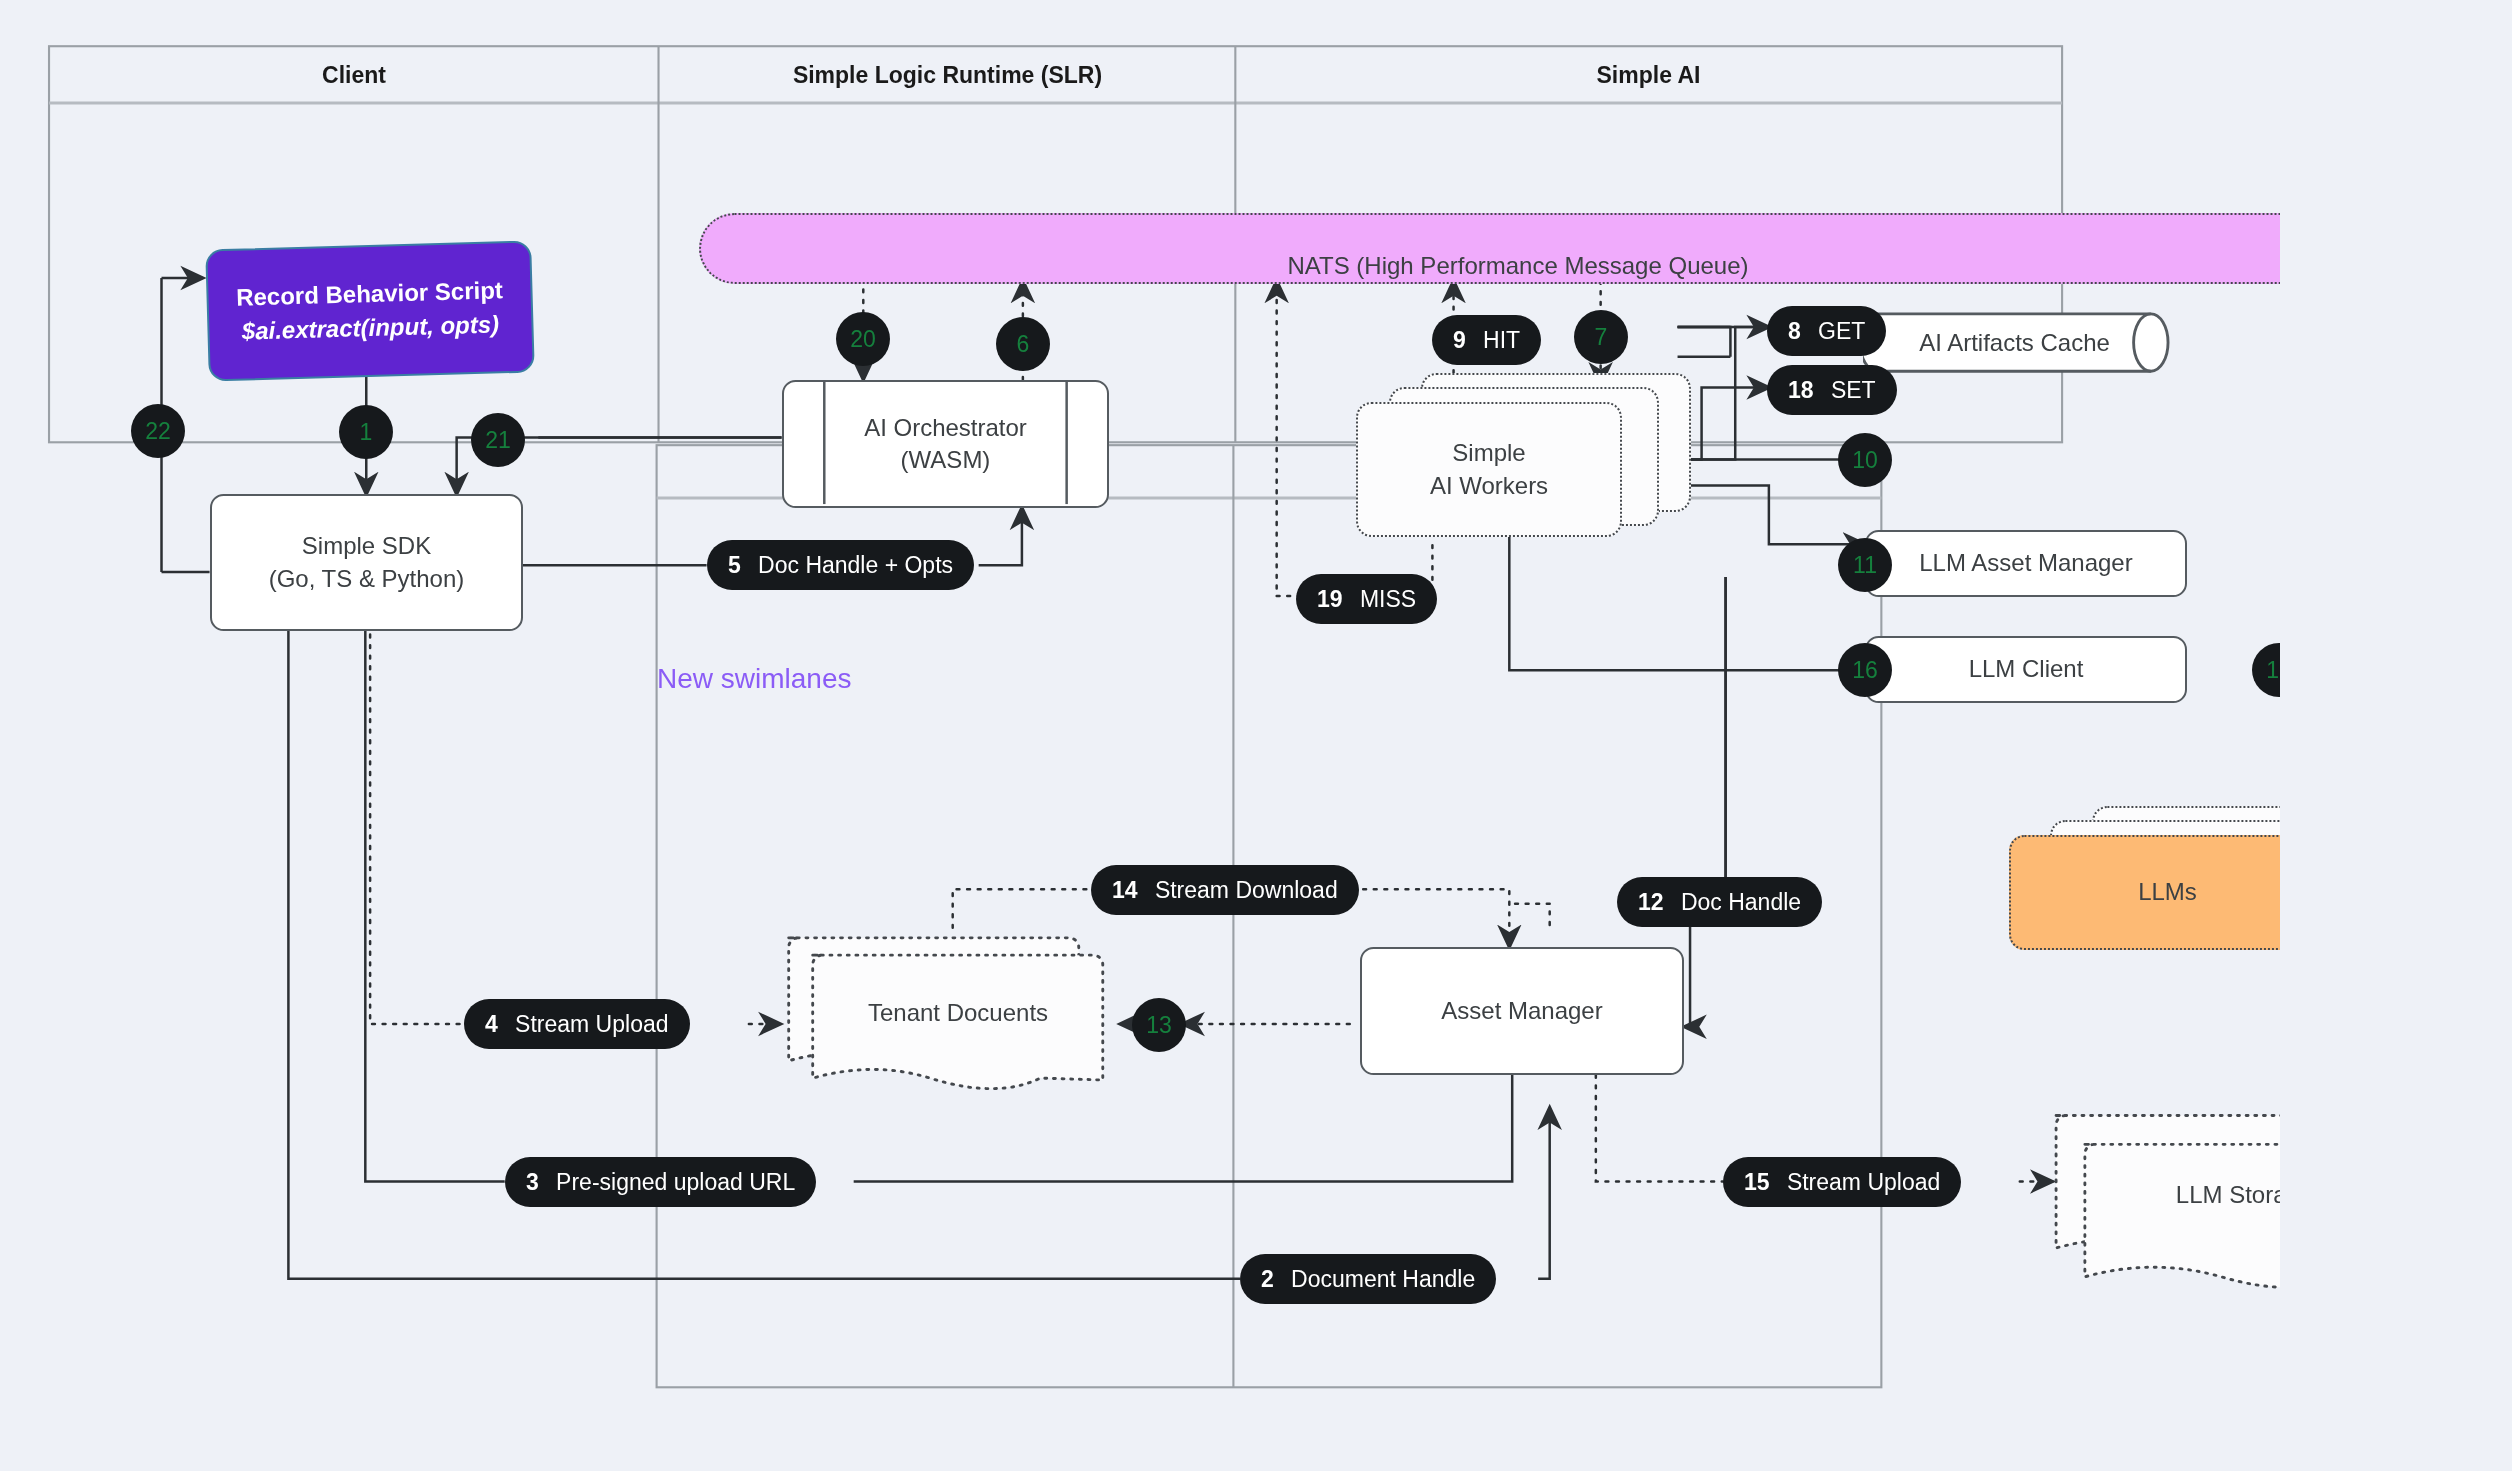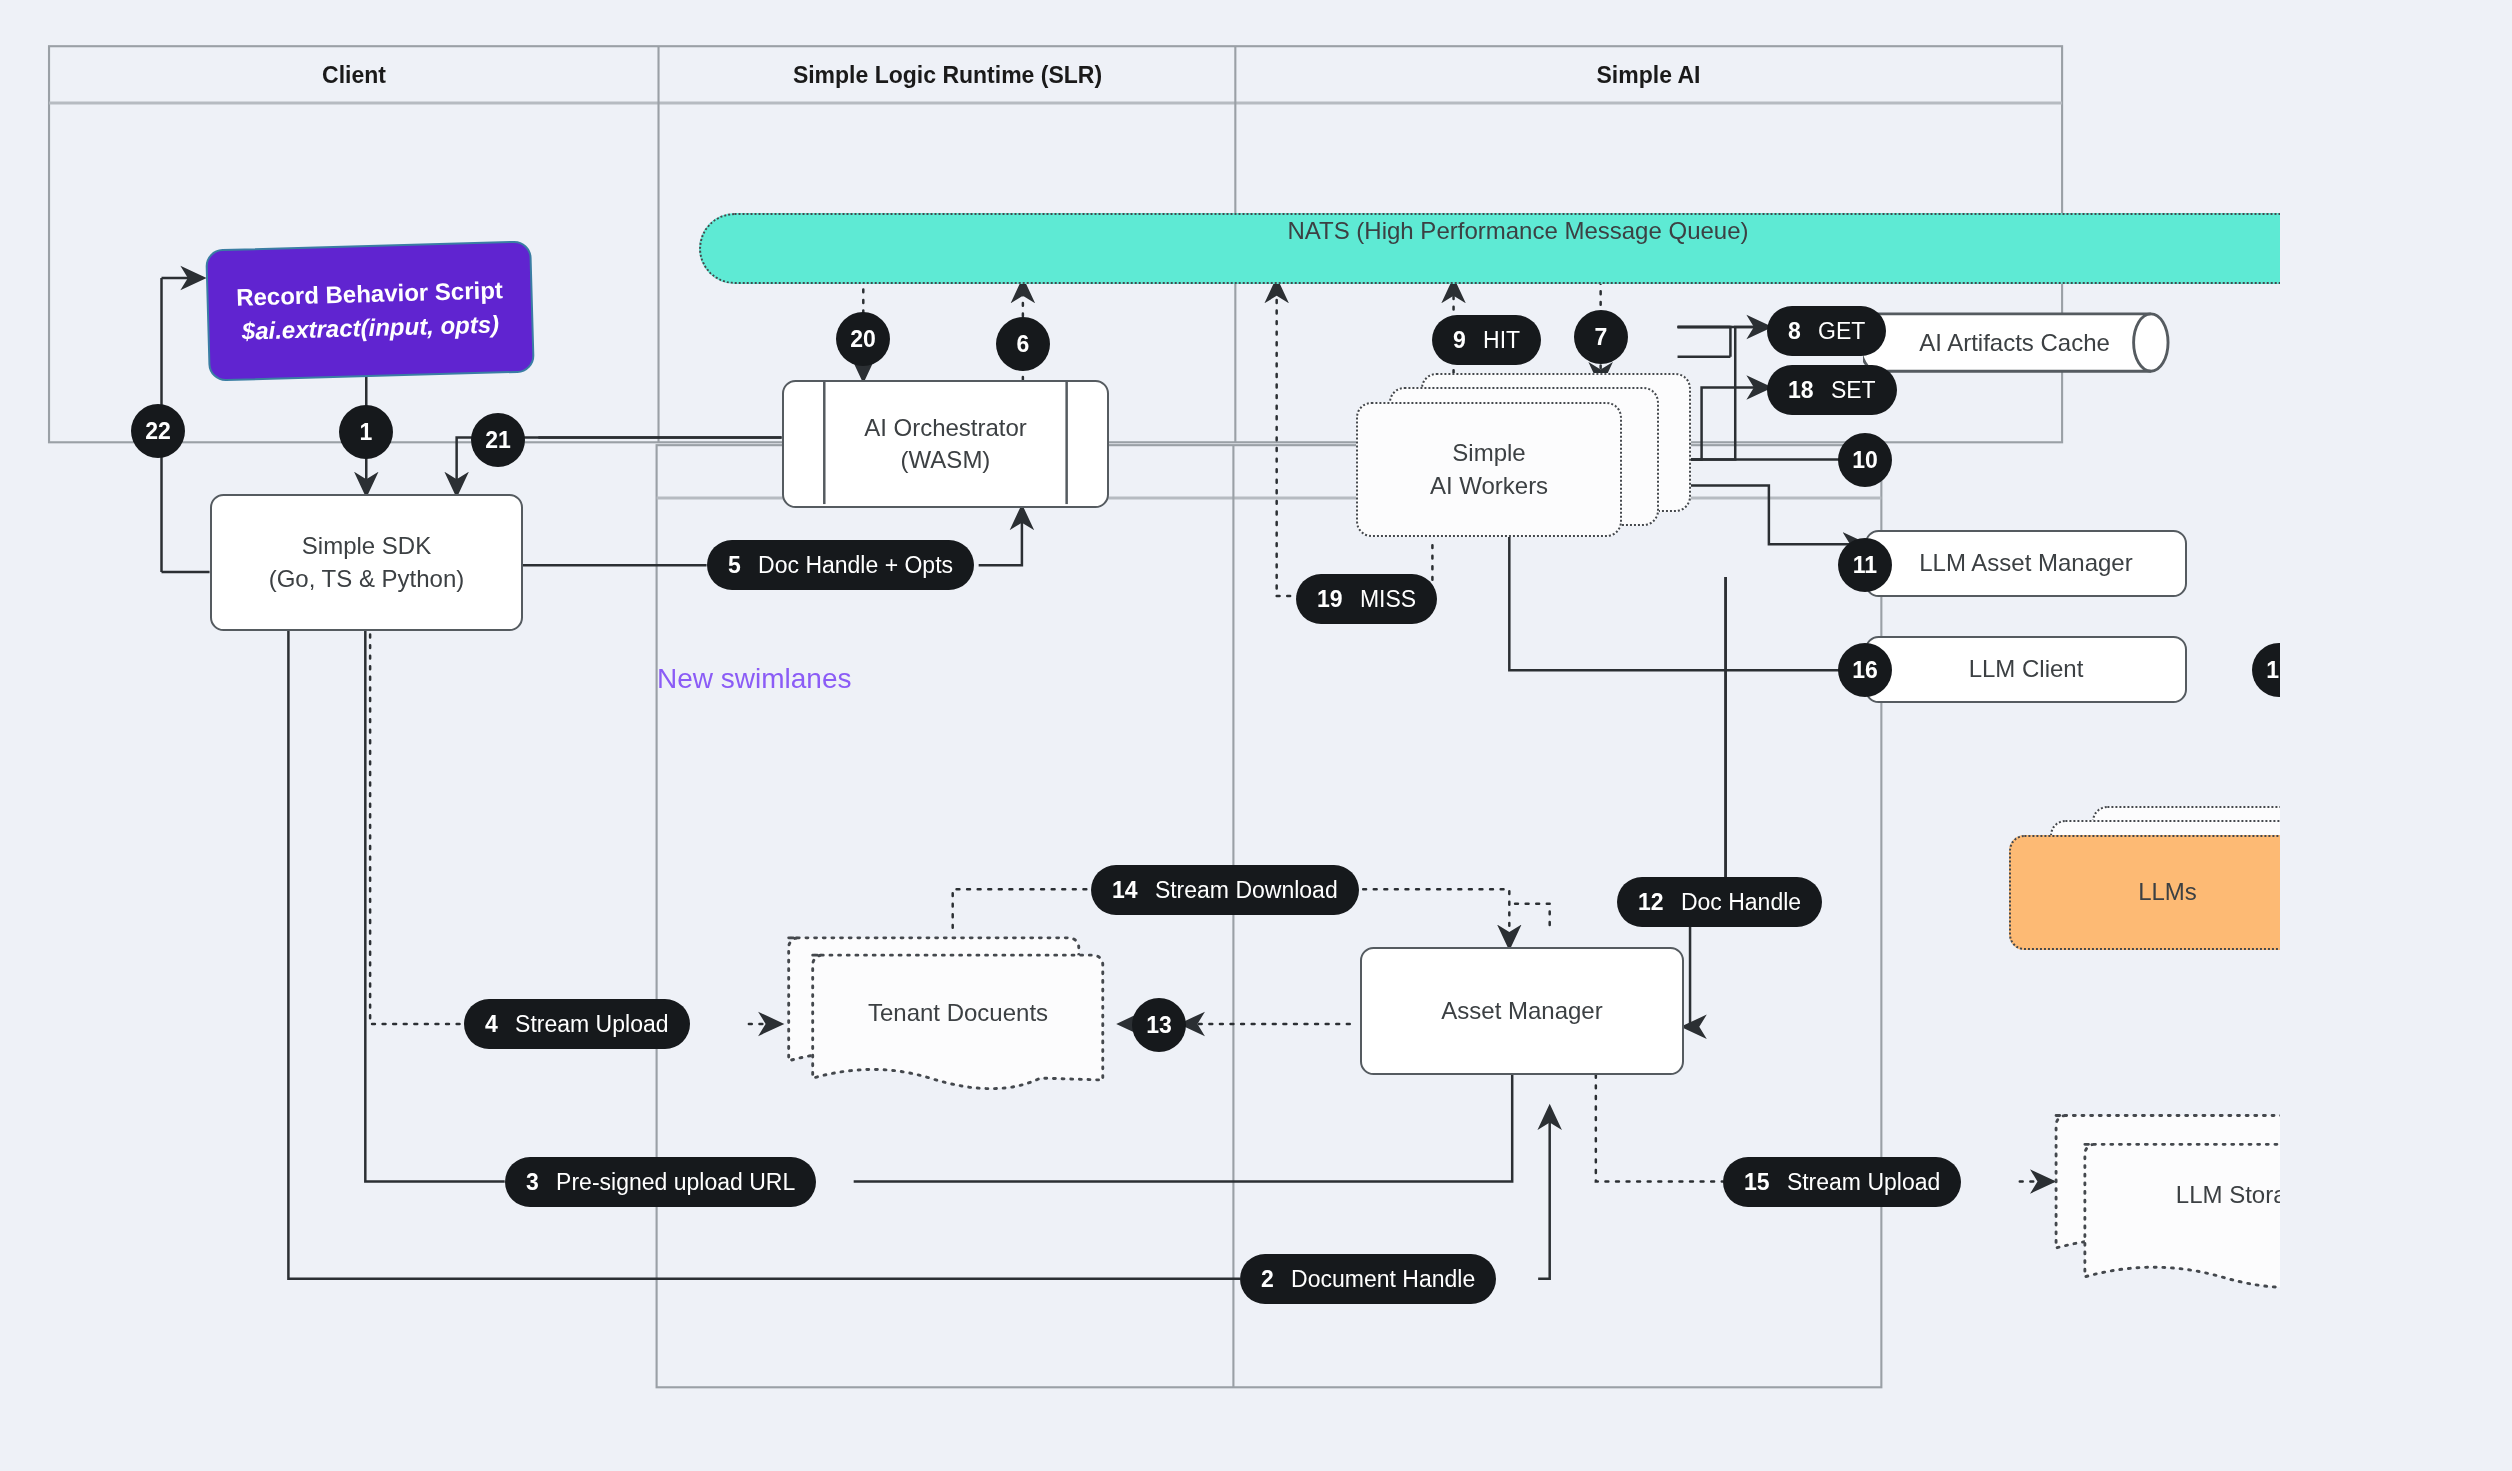--- a/index.html
+++ b/index.html
@@ -2,37 +2,37 @@
 <html><head>
 <meta charset="utf-8">
 <style>
   html,body{margin:0;padding:0;background:#eef1f7;}
   body{font-family:"Liberation Sans",sans-serif;}
   #stage{position:relative;width:2280px;height:1471px;background:#eef1f7;overflow:hidden;}
   svg.layer{position:absolute;left:0;top:0;width:2512px;height:1471px;overflow:visible;}
   .node{position:absolute;box-sizing:border-box;display:flex;align-items:center;justify-content:center;text-align:center;}
   .nlabel{font-size:24px;color:#3c4043;line-height:1.35;white-space:pre-line;}
   .lane-title{position:absolute;font-size:23px;font-weight:bold;color:#1a1a1a;text-align:center;}
-  .badge-num{position:absolute;border-radius:50%;background:#16191c;color:#ffffff;
-      display:flex;align-items:center;justify-content:center;font-size:23px;font-weight:700;}
+  .badge-num{position:absolute;border-radius:50%;background:#16191c;color:#15803d;
+      display:flex;align-items:center;justify-content:center;font-size:23px;font-weight:400;}
   .badge-pill{position:absolute;border-radius:960px;background:#16191c;color:#fff;
       display:flex;align-items:center;justify-content:center;font-size:23px;font-weight:600;
       white-space:nowrap;padding:0 21px;gap:17.3px;}
   .badge-pill .pnum{font-weight:600;}
   .badge-pill .ptxt{font-weight:500;}
   .watermark{position:absolute;font-size:28px;color:#8b5cf6;}
   .purple-box{position:absolute;background:#6024d0;border:2.9px solid #3a7ea3;border-radius:17.3px;
       color:#fff;display:flex;flex-direction:column;align-items:center;justify-content:center;
       transform:rotate(-1.6deg);}
   .purple-box .l1{font-size:24px;font-weight:600;line-height:1.4;}
   .purple-box .l2{font-size:24px;font-weight:bold;font-style:italic;line-height:1.4;}
   .solid-box{background:#fff;border:2.9px solid #555b60;border-radius:13.5px;}
   .dot-stack{position:absolute;}
-  .nats{position:absolute;background:#5eead4;border:2.9px dotted #44484d;border-radius:87px;
-      display:flex;align-items:flex-start;justify-content:center;}
+  .nats{position:absolute;background:#f0abfc;border:2.9px dotted #44484d;border-radius:87px;
+      display:flex;align-items:flex-end;justify-content:center;}
 </style>
 </head>
 <body>
 
 <div id="stage">
 
   <svg class="layer" viewBox="0 0 2613 1530" width="2512" height="1471">
     <defs>
       <marker id="ar" markerWidth="11" markerHeight="11" refX="9" refY="5.5" orient="auto">
         <path d="M0,0.6 L10.5,5.5 L0,10.4 L3,5.5 Z" fill="#2b2f33"></path>

